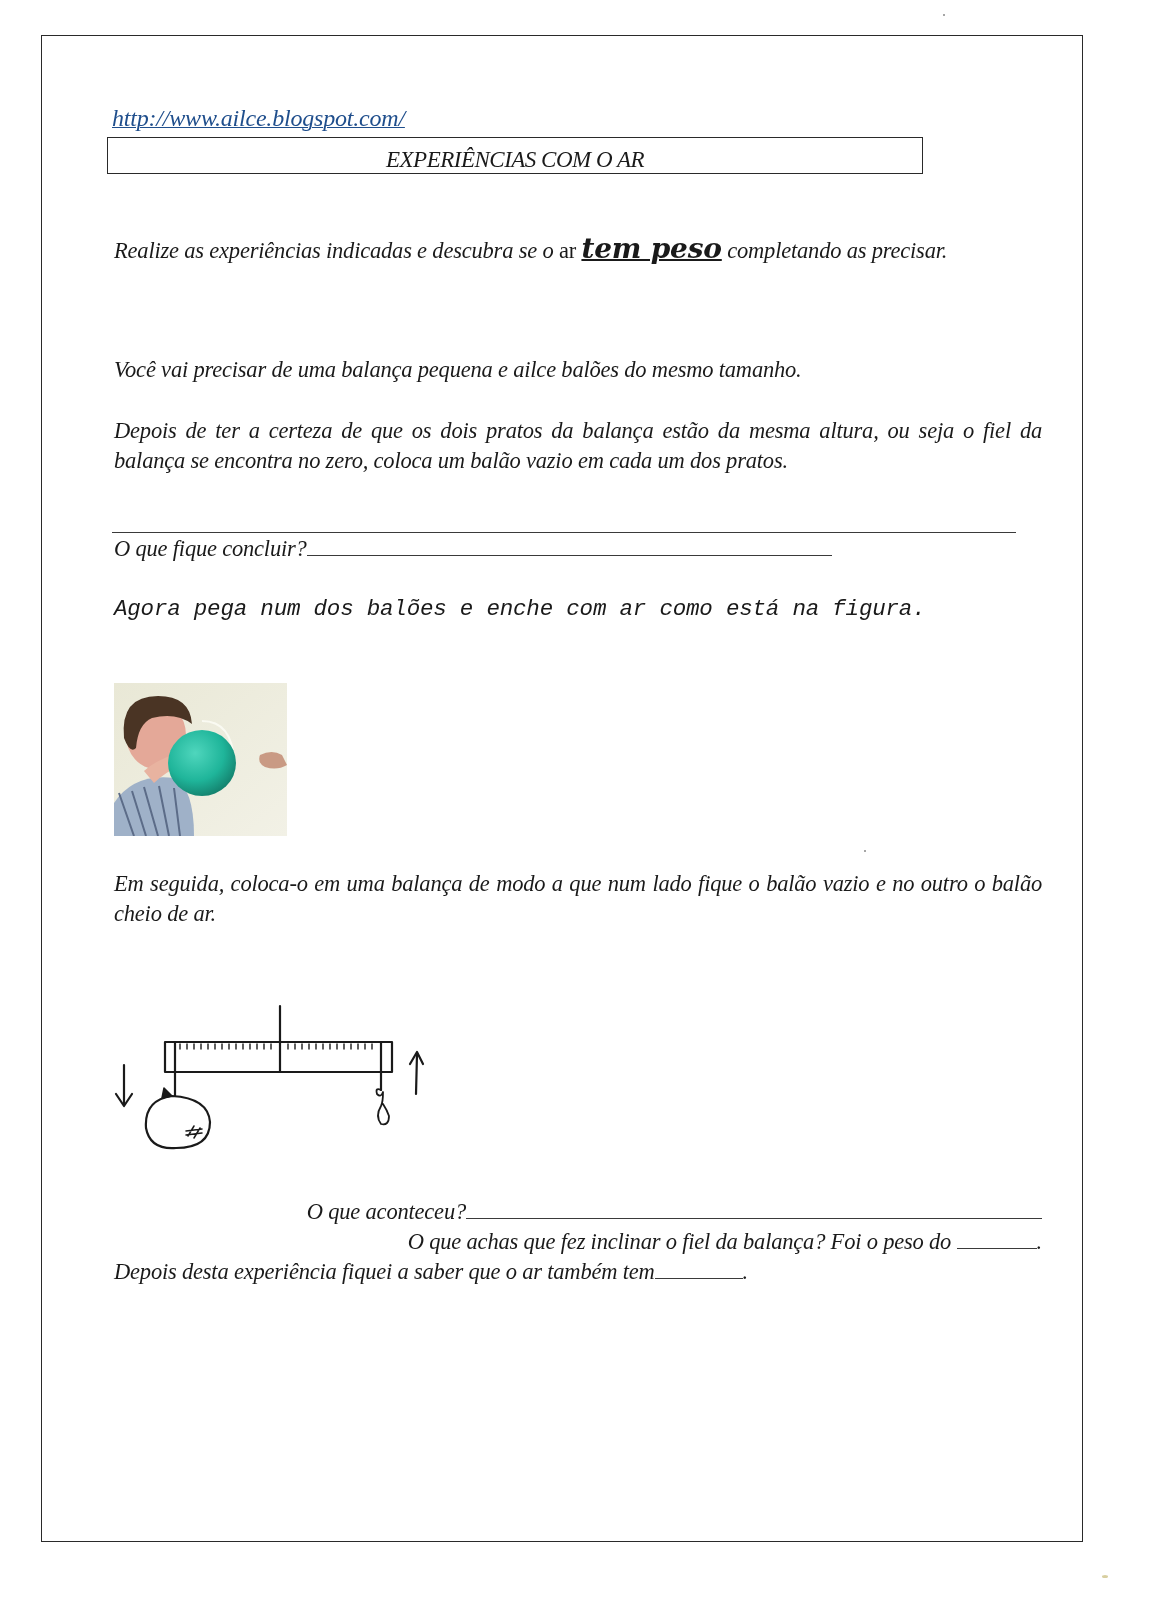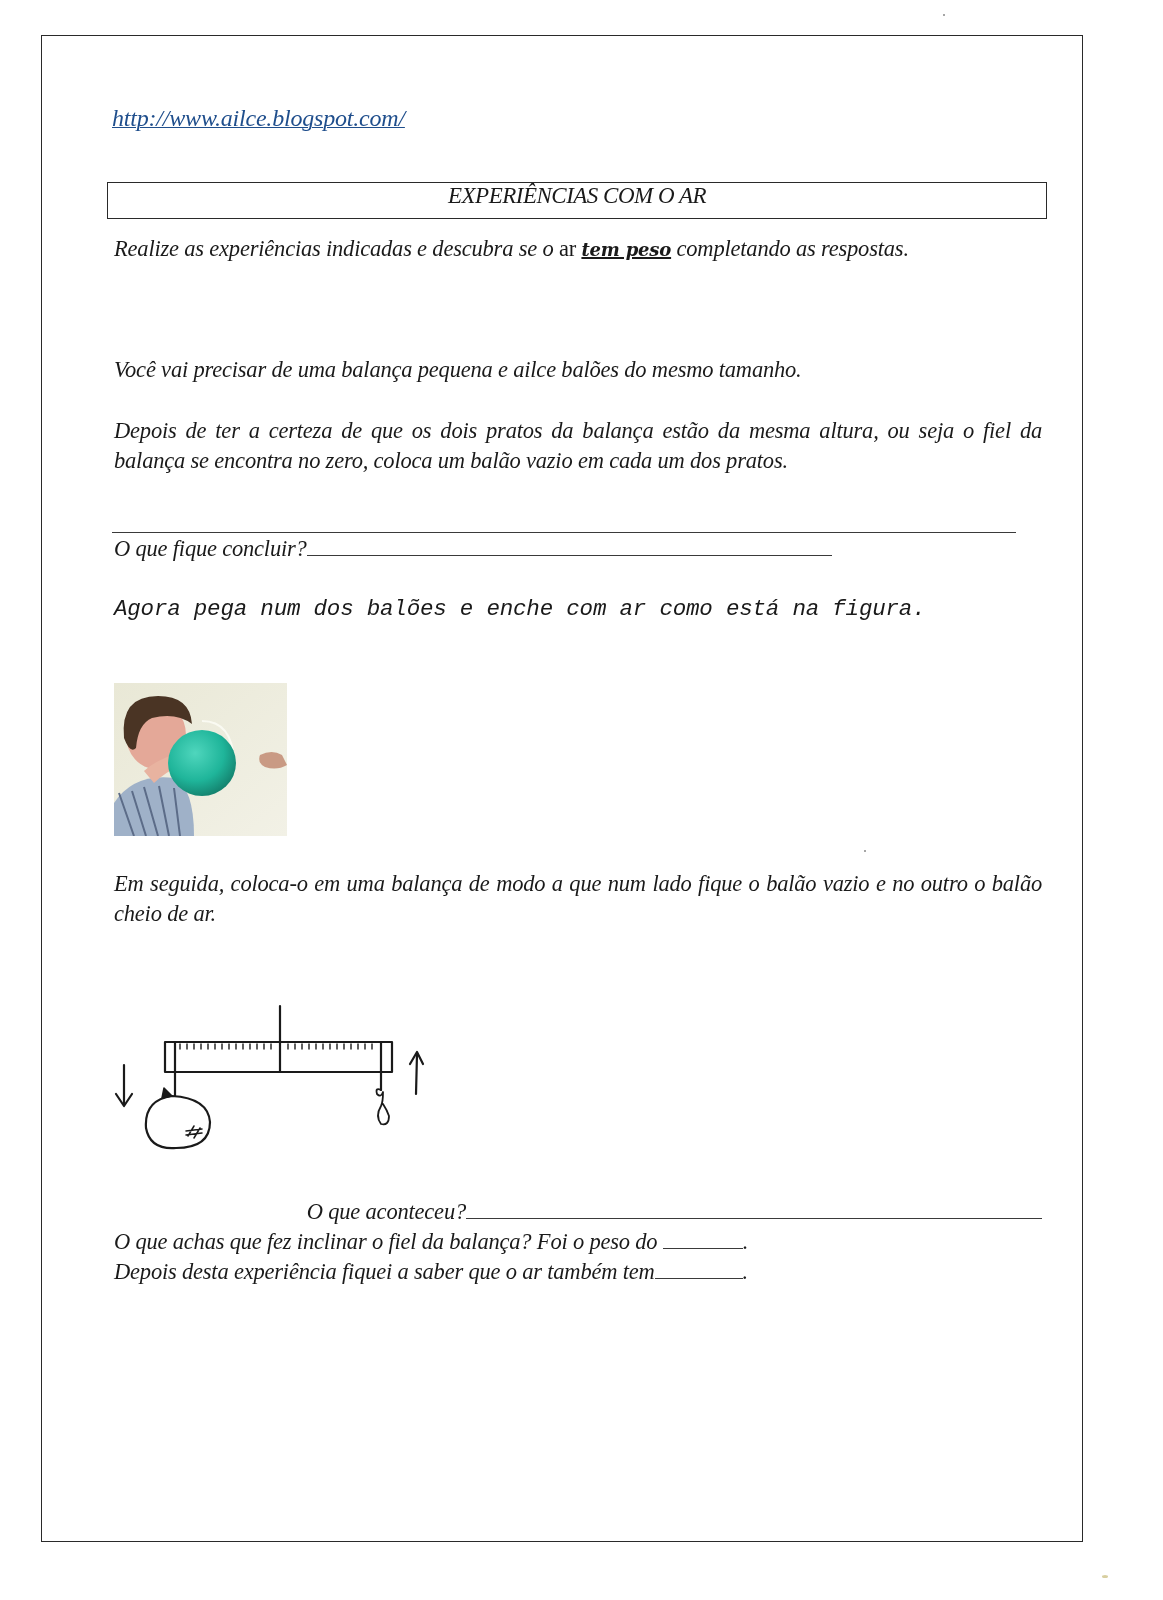--- a/index.html
+++ b/index.html
@@ -33,28 +33,27 @@
       color: #1f4e8c;
       text-decoration: underline;
       text-decoration-thickness: 1px;
       letter-spacing: -0.2px;
       cursor: pointer;
     }
     .title-box {
       position: absolute;
       left: 107px;
       top: 137px;
-      width: 940px;
+      width: 816px;
       height: 37px;
       border: 1.5px solid #2a2a2a;
       box-sizing: border-box;
       display: flex;
-      align-items: flex-start;
+      align-items: flex-end;
       justify-content: center;
-      margin-top: 45px;
     }
     .title-box .title {
       font-size: 23px;
       font-style: italic;
       letter-spacing: -0.5px;
       color: #1a1a1a;
     }
     .para {
       position: absolute;
       left: 114px;
@@ -65,21 +64,21 @@
       text-align: justify;
       color: #1a1a1a;
       letter-spacing: -0.2px;
     }
     .para.justify-last { text-align-last: justify; }
     .emph {
       font-family: "DejaVu Serif", serif;
       font-weight: bold;
       text-decoration: underline;
       text-decoration-thickness: 2px;
-      font-size: 18px;
+      font-size: 28px;
     }
     .upright { font-style: normal; }
     .rule {
       position: absolute;
       height: 0;
       border-top: 1.5px solid #3a3a3a;
     }
     .answer-line {
       display: inline-block;
       border-bottom: 1.5px solid #3a3a3a;
@@ -117,21 +116,21 @@
 <div class="page-border"></div>
 
 <a class="source-link">http://www.ailce.blogspot.com/</a>
 
 <div class="title-box">
   <span class="title">EXPERIÊNCIAS COM O AR</span>
 </div>
 
 <div class="para justify-last" style="top:234px; text-align-last:left;">
   <span>Realize as experiências indicadas e descubra se o </span><span class="upright">ar</span>
-  <span class="emph">tem peso</span><span> completando as respostas.</span>
+  <span class="emph">tem peso</span><span> completando as precisar.</span>
 </div>
 
 <div class="para" style="top:355px; text-align:left;">Você vai precisar de uma balança pequena e ailce balões do mesmo tamanho.</div>
 
 <div class="para" style="top:416px;">Depois de ter a certeza de que os dois pratos da balança estão da mesma altura, ou seja o fiel da balança se encontra no zero, coloca um balão vazio em cada um dos pratos.</div>
 
 <div class="rule" style="left:112px; top:532px; width:904px;"></div>
 
 <div class="para" style="top:534px; text-align:left;">
   <span>O que fique concluir?</span><span class="answer-line" style="width:525px;"></span>
@@ -220,21 +219,21 @@
       <line x1="317" y1="84" x2="316" y2="124"></line>
       <path d="M310 94 l7 -12 l6 12"></path>
     </g>
   </svg>
 </div>
 
 <div class="para" style="top:1197px; text-align:right;">
   <span>O que aconteceu?</span><span class="answer-line" style="width:576px;"></span><span></span>
 </div>
 
-<div class="para" style="top:1227px; text-align:left;">
+<div class="para" style="top:1227px; text-align:right;">
   <span>O que achas que fez inclinar o fiel da balança? Foi o peso do </span><span class="answer-line" style="width:80px;"></span><span>.</span>
 </div>
 
 <div class="para" style="top:1257px; text-align:left;">
   <span>Depois desta experiência fiquei a saber que o ar também tem</span><span class="answer-line" style="width:88px;"></span><span>.</span>
 </div>
 
 <div class="speck" style="left:943px; top:14px;"></div>
 <div class="speck" style="left:864px; top:850px;"></div>
 <div class="speck" style="left:1102px; top:1575px; background:#d8cfa0; width:6px; height:3px;"></div>

